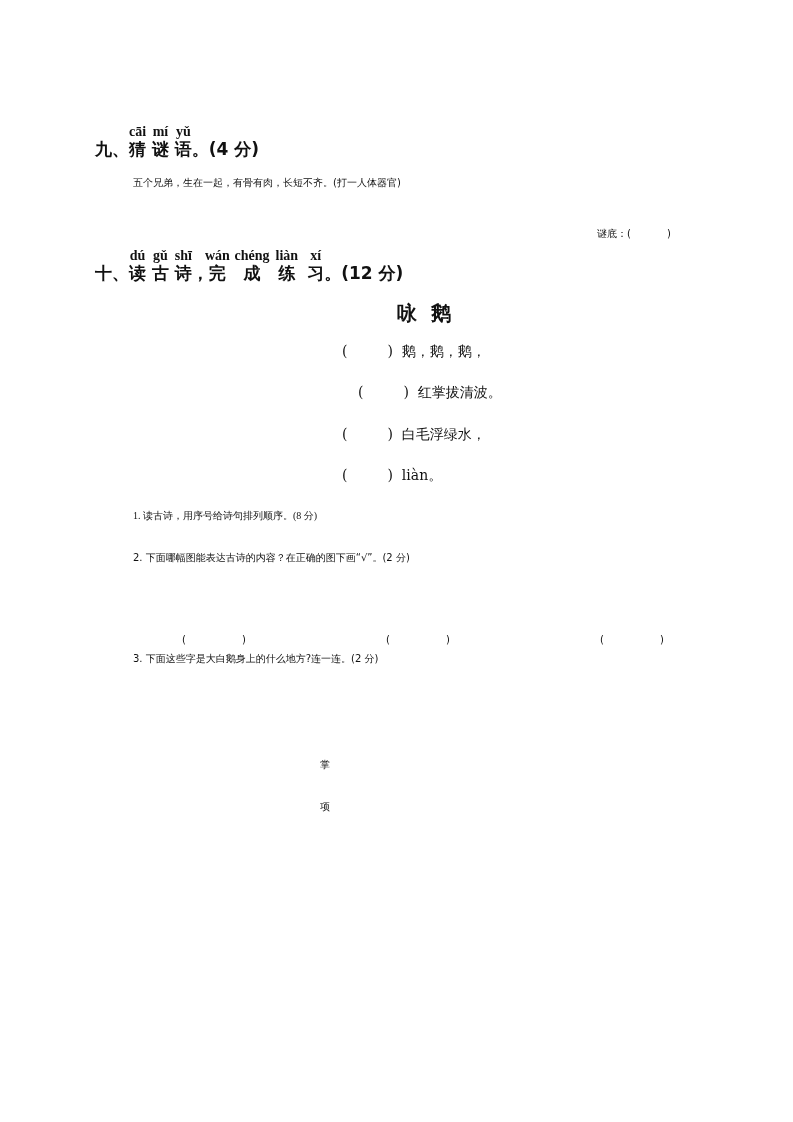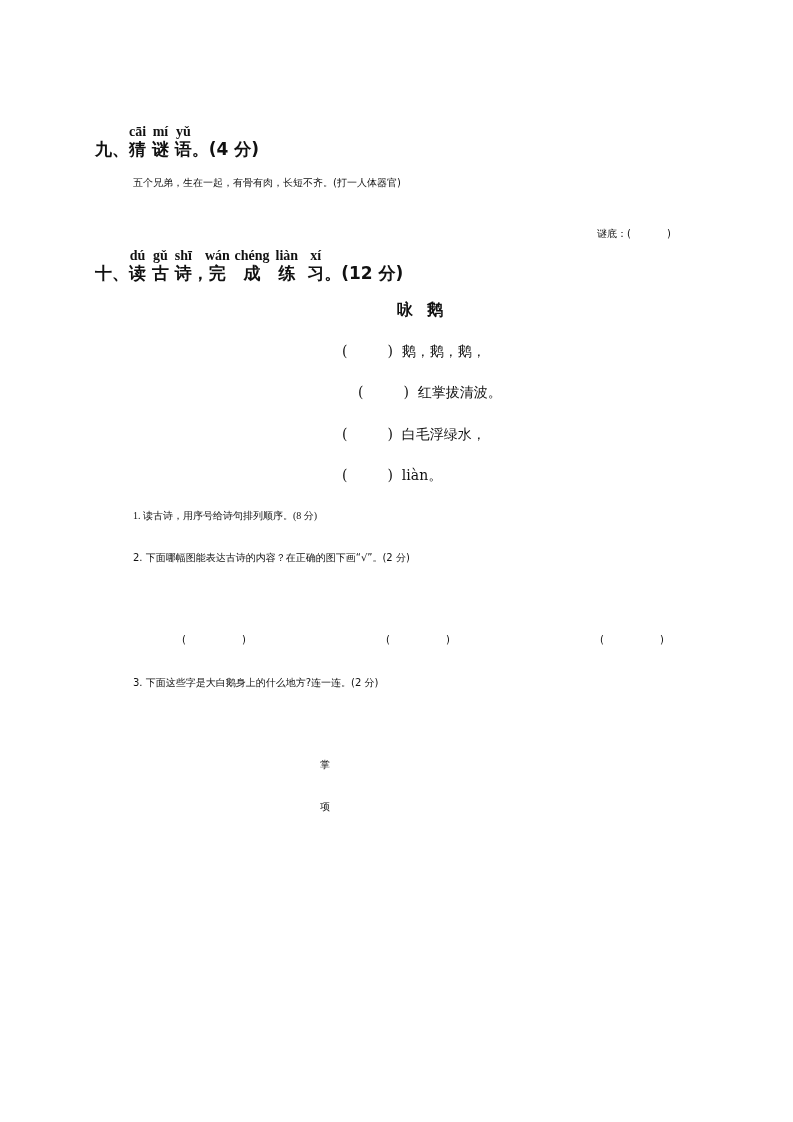--- a/index.html
+++ b/index.html
@@ -10,21 +10,21 @@
   .abs { position: absolute; white-space: nowrap; }
   .heading { font-weight: bold; font-size: 17px; }
   .py-unit { display: inline-block; position: relative; text-align: center; }
   .py {
     position: absolute; left: 50%; transform: translateX(-50%);
     top: -13px; font-family: "Liberation Serif", "DejaVu Serif", serif;
     font-size: 14px; font-weight: bold; white-space: nowrap; line-height: 1;
   }
   .score { font-weight: bold; }
   .body-text { font-size: 10px; }
-  .poem-title { font-size: 16px; font-weight: bold; letter-spacing: 14px; text-align: center; }
+  .poem-title { font-size: 20px; font-weight: bold; letter-spacing: 14px; text-align: center; }
   .poem-line { font-size: 14px; font-family: "DejaVu Serif", "Liberation Serif", serif; }
   .blank-gap { display: inline-block; }
 </style>
 </head>
 <body>
 
 <div class="abs heading" style="left:95px; top:138px;">
   <span>九、</span><span class="py-unit"><span class="py">cāi</span><span>猜</span></span>
   <span class="py-unit"><span class="py">mí</span><span>谜</span></span>
   <span class="py-unit"><span class="py">yǔ</span><span>语</span></span><span>。</span><span class="score">(4 分)</span>
@@ -66,16 +66,16 @@
 <div class="abs body-text" style="left:182px; top:634px;">
   <span>(</span><span class="blank-gap" style="width:56px;"></span><span>)</span>
 </div>
 <div class="abs body-text" style="left:386px; top:634px;">
   <span>(</span><span class="blank-gap" style="width:56px;"></span><span>)</span>
 </div>
 <div class="abs body-text" style="left:600px; top:634px;">
   <span>(</span><span class="blank-gap" style="width:56px;"></span><span>)</span>
 </div>
 
-<div class="abs body-text" style="left:133px; top:676px;">3. 下面这些字是大白鹅身上的什么地方?连一连。(2 分)</div>
+<div class="abs body-text" style="left:133px; top:652px;">3. 下面这些字是大白鹅身上的什么地方?连一连。(2 分)</div>
 
 <div class="abs body-text" style="left:320px; top:758px;">掌</div>
 <div class="abs body-text" style="left:320px; top:800px;">项</div>
 
 </body></html>

